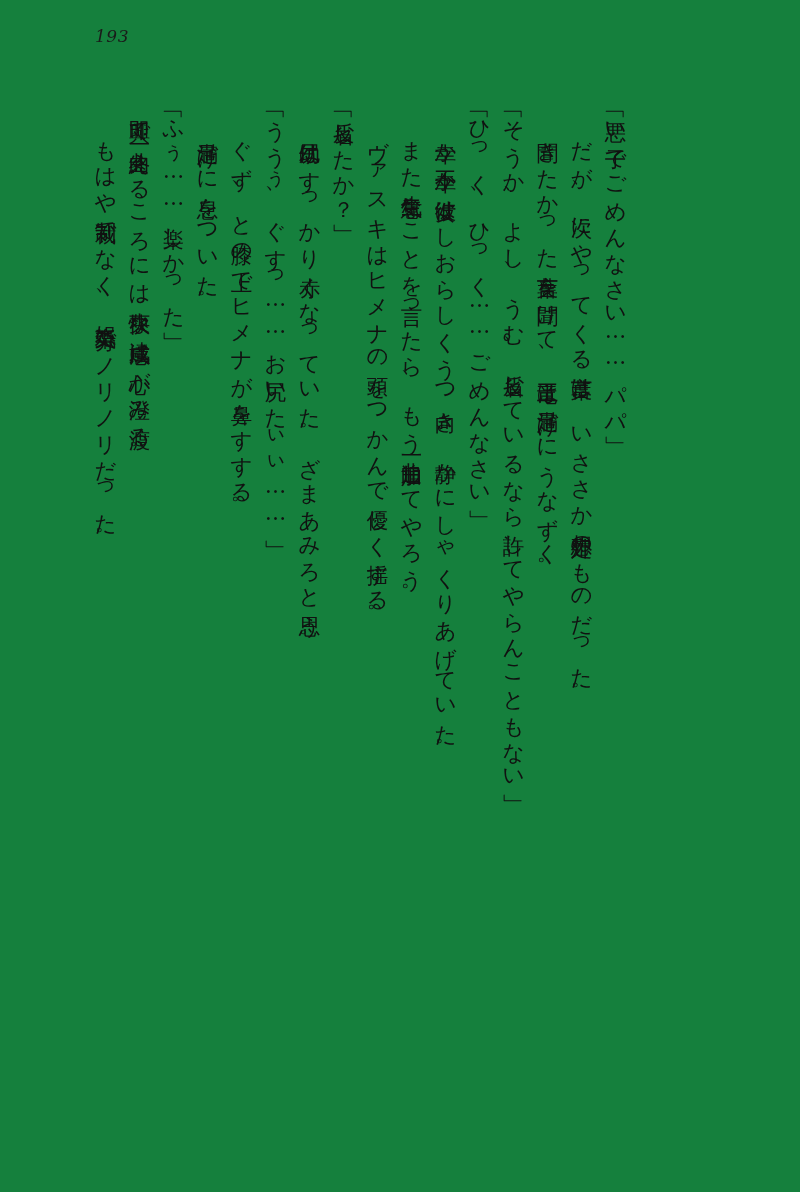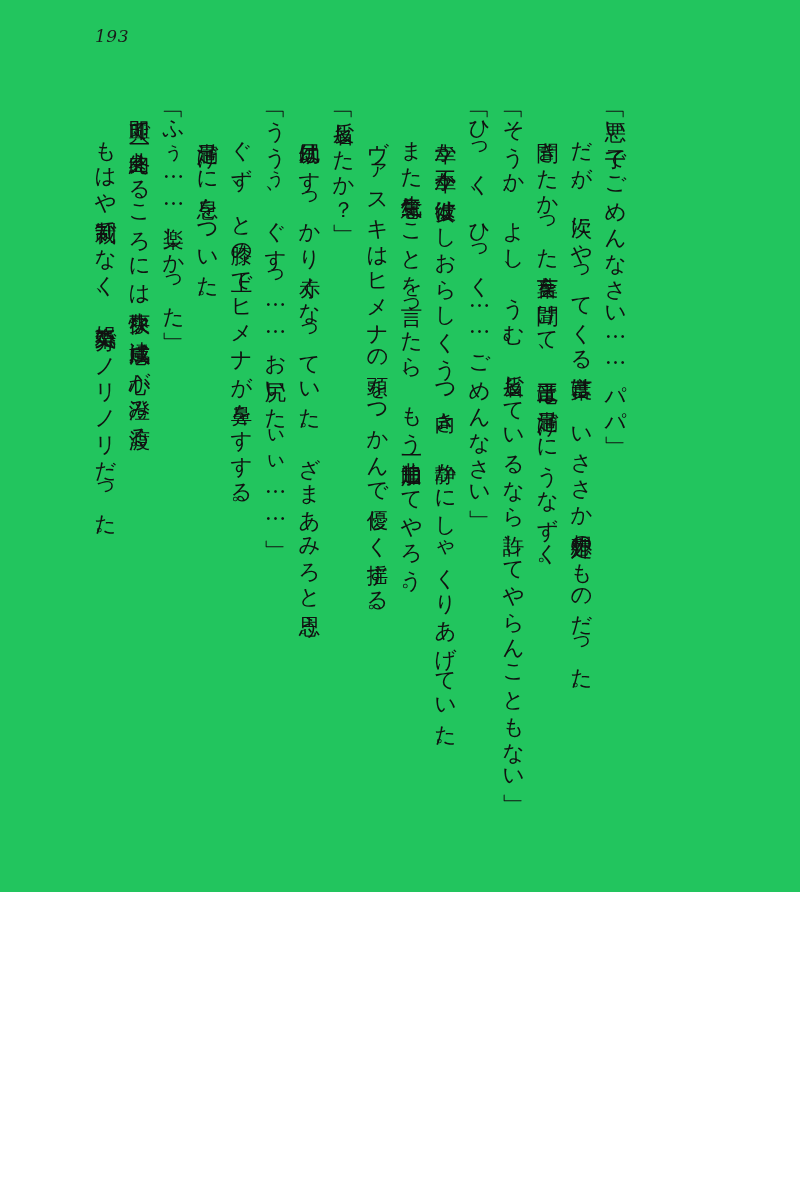--- a/index.html
+++ b/index.html
@@ -14,22 +14,22 @@
     overflow: hidden;
     font-family: "DejaVu Serif", "Liberation Serif", serif;
     color: #111111;
   }
 
   .page {
     position: absolute;
     left: 0;
     top: 0;
     width: 800px;
-    height: 892px;
-    background: #22c55e;
+    height: 1192px;
+    background: #15803d;
   }
 
   .page-number {
     position: absolute;
     left: 95px;
     top: 26px;
     font-family: "DejaVu Serif", "Liberation Serif", serif;
     font-size: 17px;
     font-style: italic;
     letter-spacing: 0.5px;

